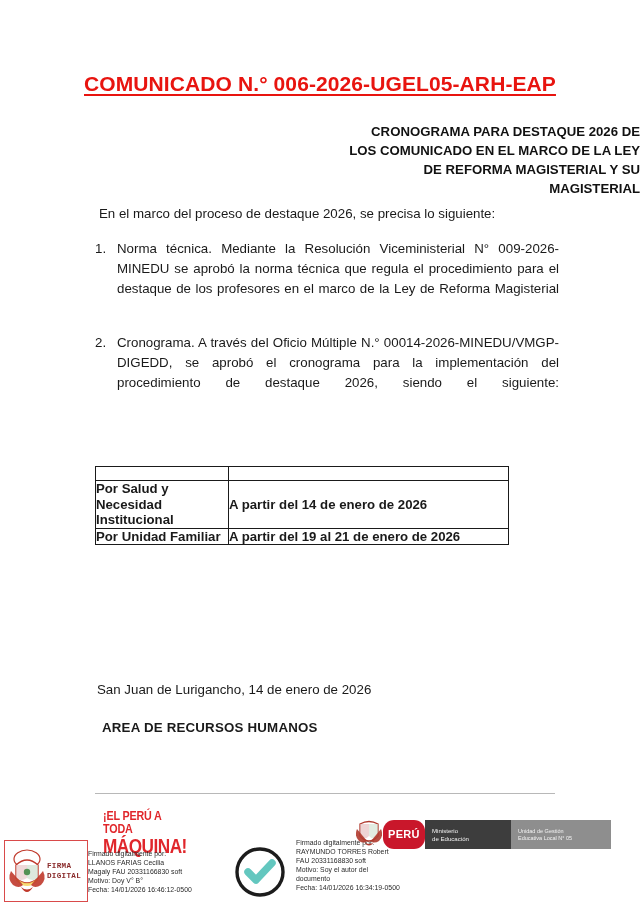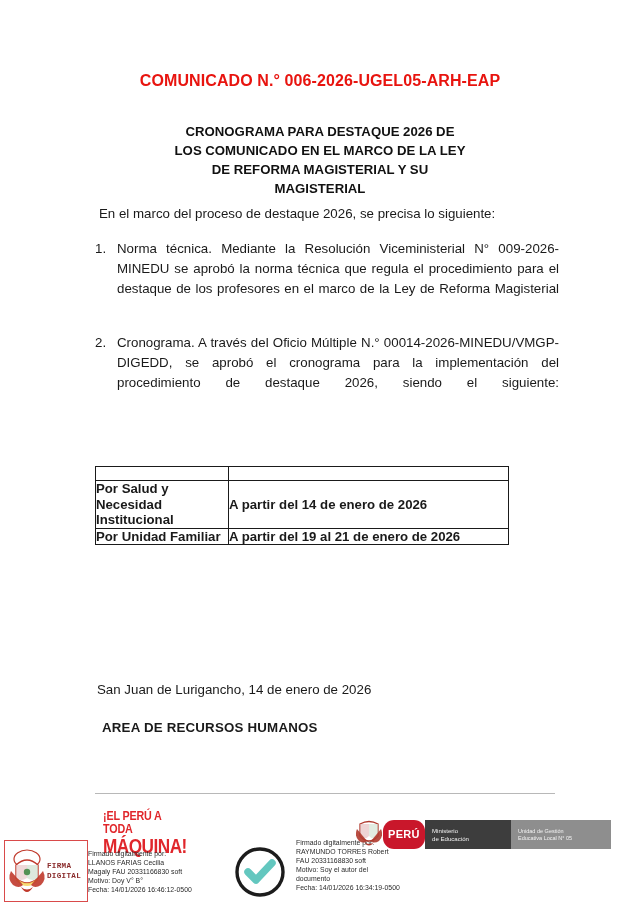--- a/index.html
+++ b/index.html
@@ -16,42 +16,43 @@
     overflow: hidden;
   }
 
   
   .doc-title {
     position: absolute;
     top: 72px;
     left: 0;
     width: 640px;
     text-align: center;
-    font-size: 16px;
+    font-size: 21px;
     font-weight: bold;
     color: #e8140f;
     letter-spacing: 0.1px;
+    text-decoration: underline;
     text-decoration-thickness: 2px;
     text-underline-offset: 3px;
     white-space: nowrap;
   }
 
   
   .doc-subtitle {
     position: absolute;
     top: 122px;
     left: 0;
     width: 640px;
     text-align: center;
     font-size: 13.2px;
     font-weight: bold;
     line-height: 19px;
     color: #111;
   }
-  .doc-subtitle div { white-space: nowrap; }
+  .doc-subtitle div { white-space: nowrap; text-align: right; }
 
   
   .body-wrap {
     position: absolute;
     top: 204px;
     left: 95px;
     width: 464px;
   }
   .intro {
     font-size: 13.3px;

